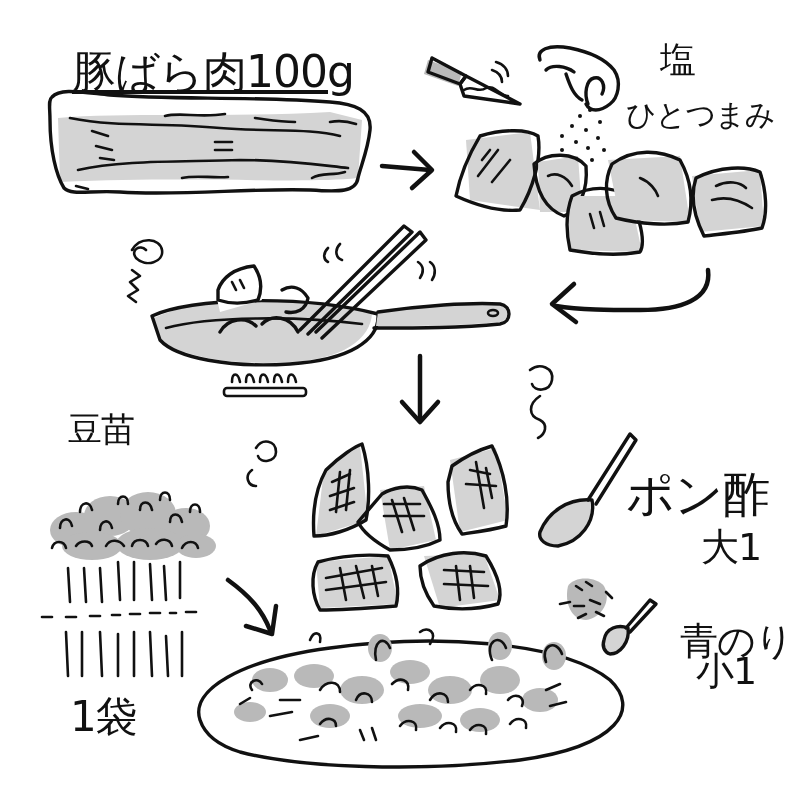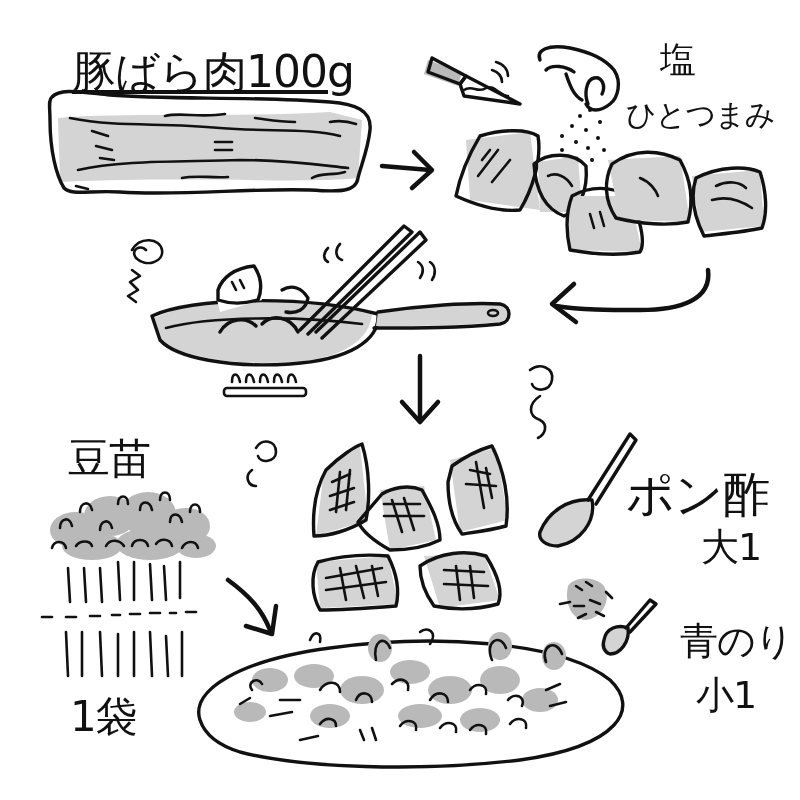--- a/index.html
+++ b/index.html
@@ -303,20 +303,20 @@
       <path class="thin" d="M300 740 L318 736"></path>
     <path class="thin" d="M510 724 C516 716 528 718 526 728"></path>
   </g>
 </svg>
 
 <div class="lbl" style="left:72px; top:50px; font-size:44px;text-decoration:underline;">豚ばら肉100g</div>
 
 <div class="lbl" style="left:660px; top:42px; font-size:36px;">塩</div>
 <div class="lbl" style="left:626px; top:100px; font-size:30px;">ひとつまみ</div>
 
-<div class="lbl" style="left:68px; top:412px; font-size:42px;margin-top:26px;">豆苗</div>
+<div class="lbl" style="left:68px; top:412px; font-size:34px;">豆苗</div>
 <div class="lbl" style="left:70px; top:696px; font-size:42px;text-align:center;">1袋</div>
 
 <div class="lbl" style="left:626px; top:470px; font-size:48px;">ポン酢</div>
 <div class="lbl" style="left:701px; top:528px; font-size:38px;">大1</div>
 
 <div class="lbl" style="left:680px; top:622px; font-size:38px;">青のり</div>
-<div class="lbl" style="left:696px; top:676px; font-size:38px;">小1</div>
+<div class="lbl" style="left:696px; top:652px; font-size:38px;">小1</div>
 
 </body></html>

